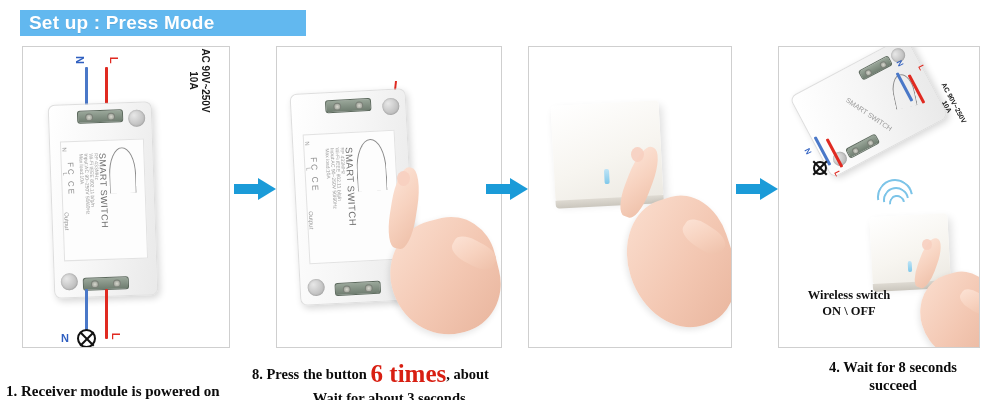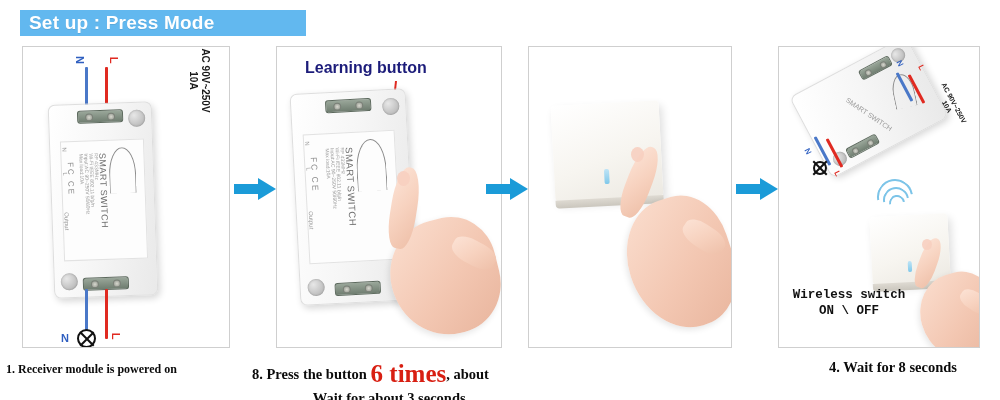--- a/index.html
+++ b/index.html
@@ -197,33 +197,33 @@
     border-radius: 50%;
     border-right-color: transparent;
     border-bottom-color: transparent;
     transform: rotate(35deg);
   }
 
   
   .inner-caption {
     position: absolute;
     font-size: 12.5px; font-weight: bold; color: #111;
-    font-family: Liberation Mono, monospace;
+    font-family: Liberation Serif, serif;
     text-align: center; line-height: 1.3;
     white-space: nowrap;
   }
 
   
   .caption {
     position: absolute;
     font-family: "Liberation Serif", serif;
     font-weight: bold; color: #0b0b0b;
     line-height: 1.25;
   }
-  #cap1 { left: 6px;  top: 362px; width: 240px; font-size: 12px; }
+  #cap1 { left: 6px;  top: 382px; width: 240px; font-size: 15px; }
   #cap2 { left: 252px; top: 358px; width: 278px; font-size: 14.5px; }
   #cap3 { left: 562px; top: 362px; width: 200px; font-size: 14.5px; }
   #cap4 { left: 800px; top: 358px; width: 186px; font-size: 14.5px; text-align: center; }
   .big-red {
     color: #d81f12; font-size: 25px; font-weight: bold;
     font-family: "Liberation Serif", serif;
     vertical-align: -3px;
   }
   .cap-line2 { display: block; text-align: center; }
 </style>
@@ -284,21 +284,20 @@
     <div class="wlabel wlabel-l" style="left:90px; top:283px; transform:rotate(90deg);">L</div>
   </div>
 
   <div class="arrow" id="arrow1">
     <div class="shaft"></div>
     <div class="head"></div>
   </div>
 
   <div class="panel" id="panel2">
 
-    <div class="callout-text" style="left:28px; top:12px;">Learning button</div>
     <div class="pointer-line" style="left:118px; top:34px; height:100px; transform:rotate(6deg);"></div>
 
     <div class="module" style="left:18px; top:44px; width:116px; height:212px; transform:rotate(-3deg);">
 
       <div class="mount-hole" style="right:6px; top:8px;"></div>
       <div class="mount-hole" style="left:7px; bottom:8px;"></div>
 
       <div class="term-block" style="top:7px;">
         <div class="term-screw" style="left:7px;"></div>
         <div class="term-screw" style="right:7px;"></div>
@@ -419,15 +418,16 @@
   </div>
 
   <div class="caption" id="cap2">
     <span>8. Press the button </span><span class="big-red">6 times</span><span>, about</span>
     <span class="cap-line2">Wait for about 3 seconds.</span>
   </div>
 
 
   <div class="caption" id="cap4">
     <span>4. Wait for 8 seconds</span>
+    <span class="cap-line2">succeed</span>
   </div>
 
 </div>
 
 </body></html>

